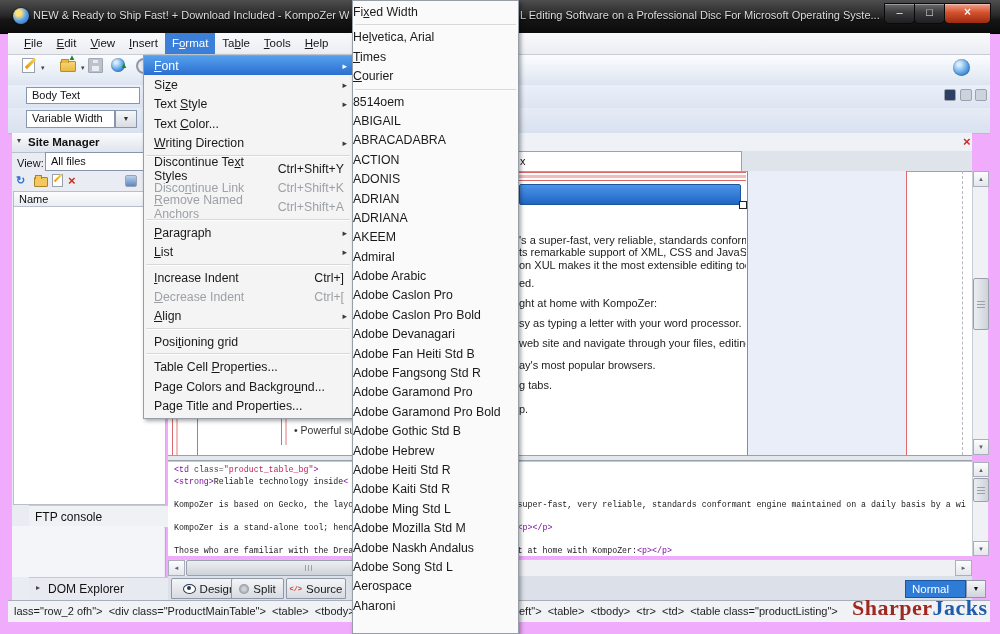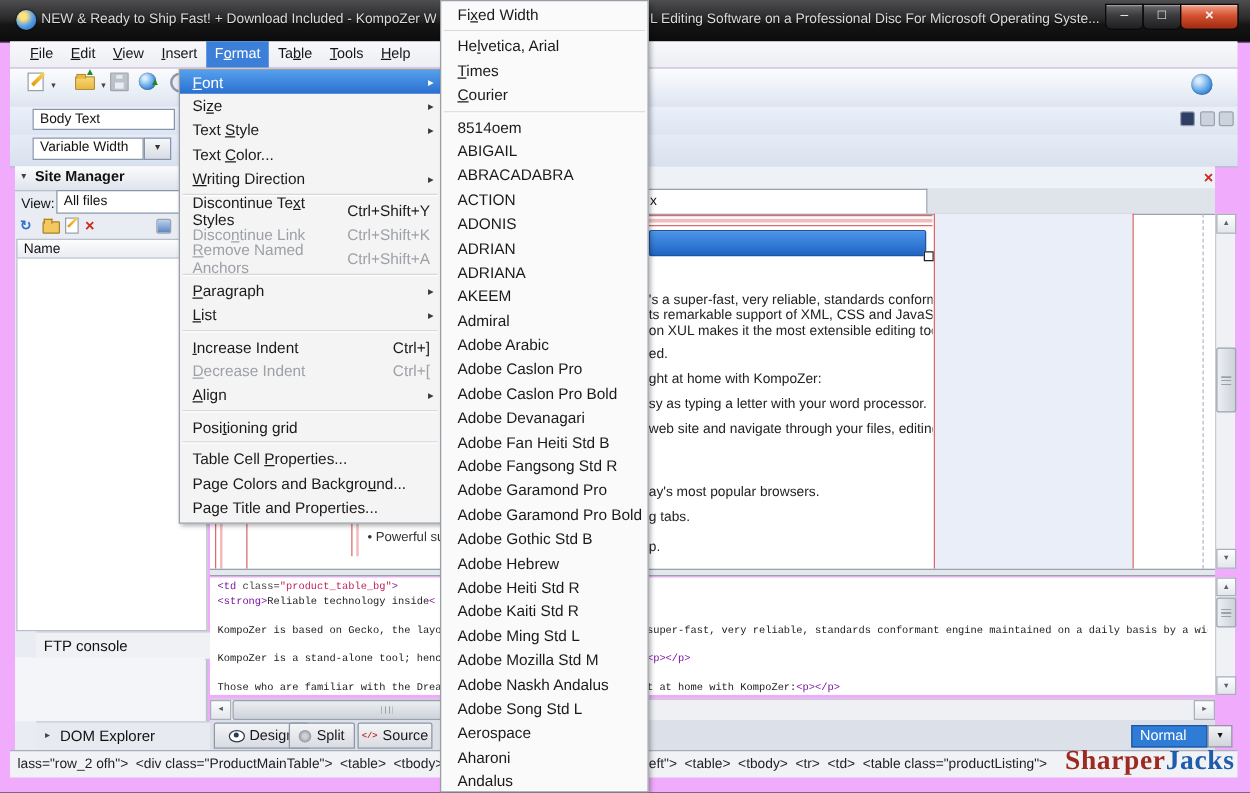--- a/index.html
+++ b/index.html
@@ -74,21 +74,21 @@
   .pinkline{background:#f3bcbc;}
   .blue-bar{left:519px;top:184px;width:222px;height:21px;border:1px solid #1b55a0;border-radius:2px;
     background:linear-gradient(#4b94e8,#1f66c4);box-sizing:border-box;}
   .handle{left:739px;top:201px;width:8px;height:8px;background:#fff;border:1px solid #222;box-sizing:border-box;}
   .lavender{left:748px;top:171px;width:158px;height:284px;background:#eaeef8;}
   .dots-v{left:962px;top:171px;width:1px;height:284px;border-left:1px dashed #b5b8bf;}
   .dv-para{left:519px;top:234px;width:227px;font-size:11px;line-height:12.4px;color:#222;}
   .dv-para div,.dv-lines div{overflow:hidden;white-space:nowrap;}
   .dv-lines{left:519px;top:277px;width:227px;font-size:11px;color:#222;}
   .dv-line{height:20px;line-height:13px;}
-  .dv-line:nth-child(5){margin-top:31px;}
+  .dv-line:nth-child(5){margin-top:2px;}
   .dv-line:nth-child(7){margin-top:4px;}
   .dv-bullets{left:294px;top:407px;width:60px;font-size:10.5px;color:#333;}
   .dv-bullet{height:17px;line-height:13px;overflow:hidden;white-space:nowrap;}
   .splitter{left:168px;top:455px;width:804px;height:6px;background:#e4e7ec;border-top:1px solid #98a1ae;border-bottom:1px solid #98a1ae;box-sizing:border-box;}
   .source-pane{left:168px;top:462px;width:804px;height:94px;background:#fff;overflow:hidden;}
   .src-lines{left:6px;top:2px;width:792px;font-family:"Liberation Mono",monospace;font-size:8.3px;overflow:hidden;}
   .src-line{height:11.6px;line-height:11.6px;white-space:pre;overflow:hidden;}
   .c-tag{color:#7c12a1;}
   .c-attr{color:#444;}
   .c-str{color:#c2255c;}
@@ -129,21 +129,21 @@
     box-shadow:2px 2px 4px rgba(0,0,0,.35);z-index:40;padding-bottom:2px;box-sizing:border-box;}
   .mi{display:flex;align-items:center;height:19.4px;padding:0 6px 0 10px;font-size:12.3px;color:#1a1a1a;position:relative;}
   .mi .sc{margin-left:auto;padding-right:2px;}
   .mi .arr{position:absolute;right:5px;font-size:9px;color:#3a3a3a;}
   .mi.sel{background:linear-gradient(#55a0ec,#2a6fd0);color:#fff;}
   .mi.sel .arr{color:#fff;}
   .mi.dis{color:#9da1a6;}
   .m-sep{border-top:1px solid #d6d8db;border-bottom:1px solid #fdfdfd;margin:2px 2px;}
   .font-menu{left:352px;top:0;width:167px;height:634px;background:#fafafa;border:1px solid #979ea8;
     box-shadow:2px 2px 4px rgba(0,0,0,.35);z-index:50;overflow:hidden;padding-top:2px;box-sizing:border-box;}
-  .fi{height:19.4px;line-height:19.4px;padding-left:13px;font-size:12.3px;color:#1a1a1a;white-space:nowrap;}
+  .fi{height:19.4px;line-height:19.4px;font-size:12.3px;color:#1a1a1a;white-space:nowrap;}
 </style>
 </head>
 <body>
 
 <div class="screen">
 
   <div class="abs titlebar">
     <div class="abs app-icon"></div>
     <div class="abs title-text nw" style="left:33px;max-width:316px;">NEW &amp; Ready to Ship Fast! + Download Included - KompoZer W</div>
     <div class="abs title-text nw" style="left:520px;max-width:360px;">L Editing Software on a Professional Disc For Microsoft Operating Syste...</div>
@@ -416,17 +416,16 @@
         <div class="fi">Adobe Gothic Std B</div>
         <div class="fi">Adobe Hebrew</div>
         <div class="fi">Adobe Heiti Std R</div>
         <div class="fi">Adobe Kaiti Std R</div>
         <div class="fi">Adobe Ming Std L</div>
         <div class="fi">Adobe Mozilla Std M</div>
         <div class="fi">Adobe Naskh Andalus</div>
         <div class="fi">Adobe Song Std L</div>
         <div class="fi">Aerospace</div>
         <div class="fi">Aharoni</div>
-        <div class="fi">Andalus</div>
       </div>
   </div>
 
 </div>
 
 </body></html>

